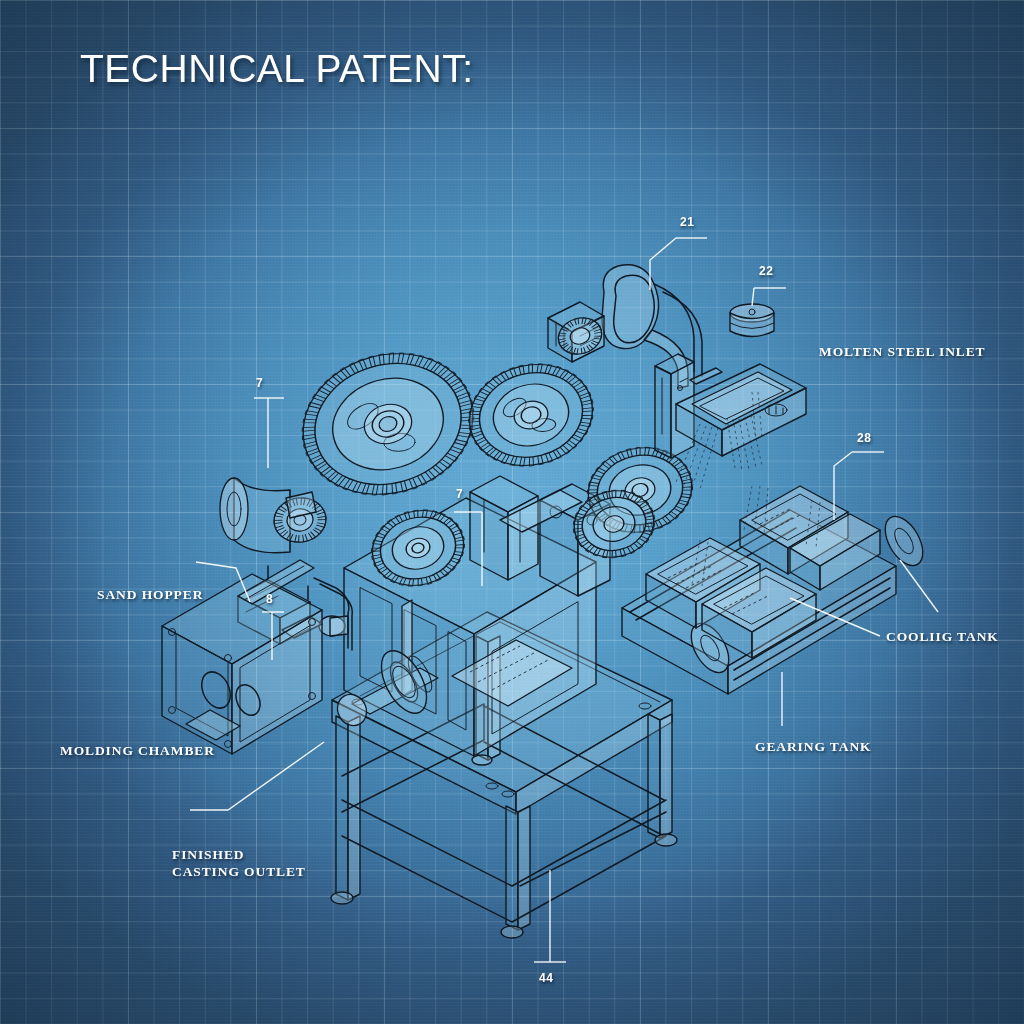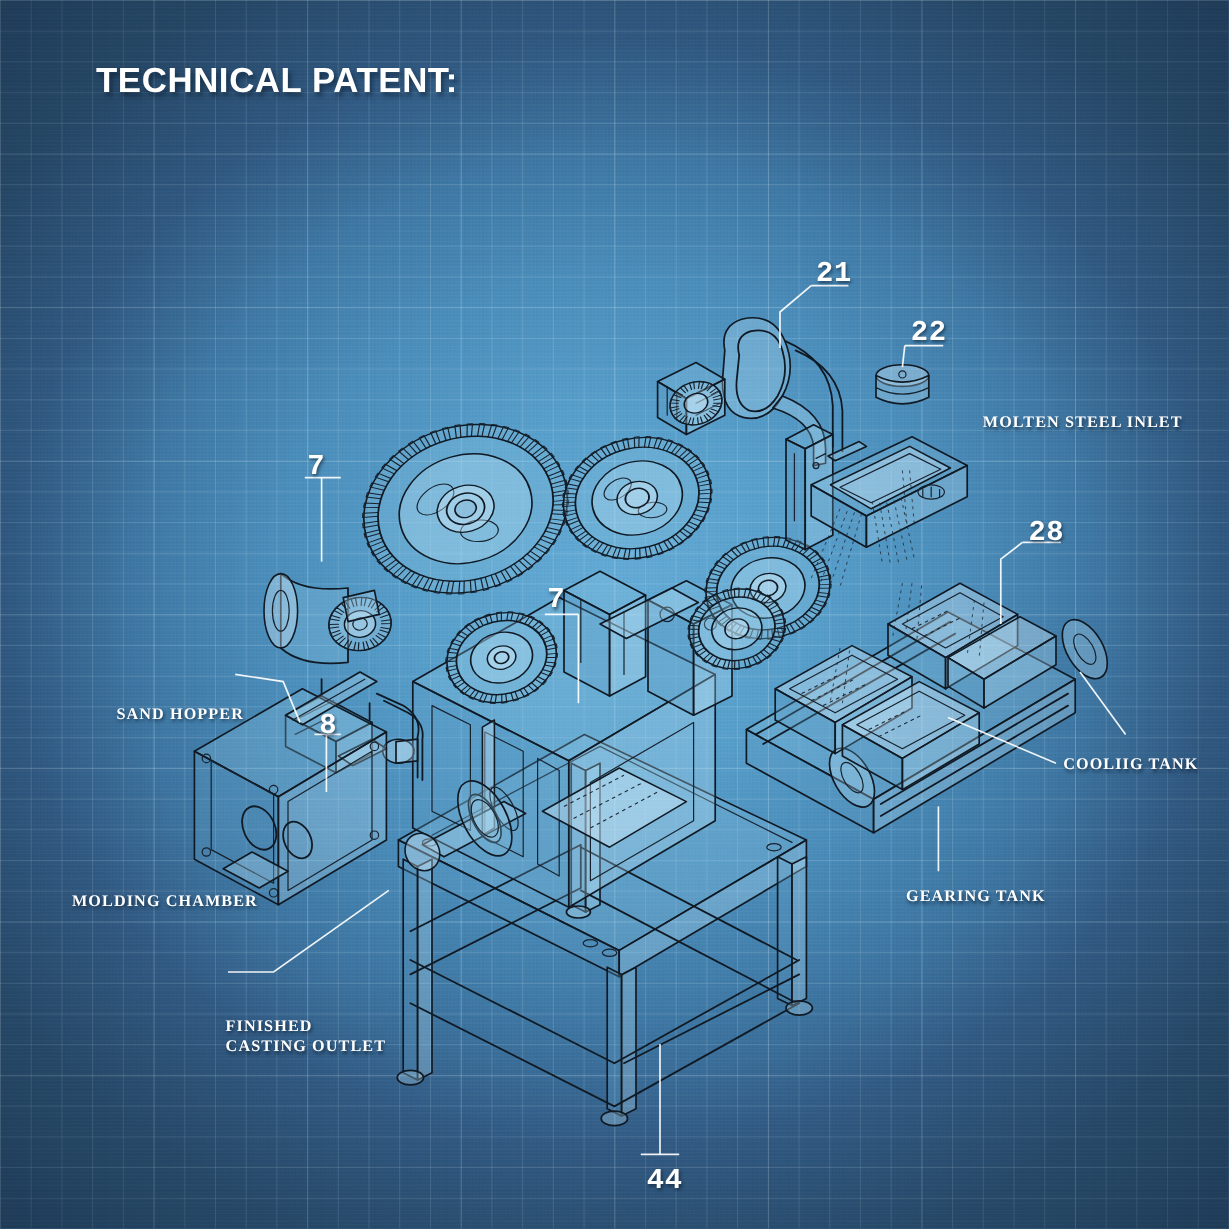--- a/index.html
+++ b/index.html
@@ -65,22 +65,22 @@
   
   #title-block {
     position: absolute;
     left: 80px;
     top: 52px;
     color: #ffffff;
     text-shadow: 2px 3px 4px rgba(4,20,36,.55);
     letter-spacing: .5px;
   }
   #title-block .tline {
-    font-size: 29px;
-    font-weight: bold;
+    font-size: 39px;
+    font-weight: normal;
     line-height: 33px;
     white-space: pre;
   }
 
   
   #drawing {
     position: absolute;
     inset: 0;
   }
   #drawing svg { display: block; }
@@ -95,26 +95,25 @@
   .fl-d { fill: rgba(222,242,254,0.34); stroke: #101a24; stroke-width: 1.3; stroke-linejoin: round; }
   .pour { fill: none; stroke: #1d2b38; stroke-width: .8; stroke-dasharray: 2.5 3.5; opacity: .85; }
 
   
   .callout-line { stroke: #ffffff; stroke-width: 1.4; fill: none; opacity: .92; }
   .leader-line  { stroke: #ffffff; stroke-width: 1.4; fill: none; opacity: .92; }
 
   .cnum {
     position: absolute;
     color: #ffffff;
-    font-size: 24px;
+    font-size: 12px;
     font-weight: bold;
     letter-spacing: .5px;
     text-shadow: 1px 2px 3px rgba(4,20,36,.6);
     white-space: nowrap;
-    font-family: Liberation Mono, monospace;
   }
   .lbl {
     position: absolute;
     color: #ffffff;
     font-size: 13.5px;
     font-weight: bold;
     letter-spacing: .9px;
     text-shadow: 1px 2px 3px rgba(4,20,36,.65);
     white-space: pre-line;
     line-height: 17px;
@@ -706,17 +705,17 @@
       <div class="cnum" style="left: 266px; top: 592px;">8</div>
       <div class="cnum" style="left: 539px; top: 971px;">44</div>
     </div>
 
   <div id="label-layer">
       <div class="lbl" style="left: 819px; top: 343px;">MOLTEN STEEL INLET</div>
       <div class="lbl" style="left: 97px; top: 554px; margin-top: 32px;">SAND HOPPER</div>
       <div class="lbl" style="left: 886px; top: 628px;">COOLIIG TANK</div>
       <div class="lbl" style="left: 734px; top: 738px; margin-left: 21px;">GEARING TANK</div>
       <div class="lbl" style="left: 60px; top: 742px;">MOLDING CHAMBER</div>
-      <div class="lbl" style="left: 172px; top: 846px; margin-left: 16px;">FINISHED
+      <div class="lbl" style="left: 172px; top: 846px;">FINISHED
 CASTING OUTLET</div>
     </div>
 
 </div>
 
 </body></html>

